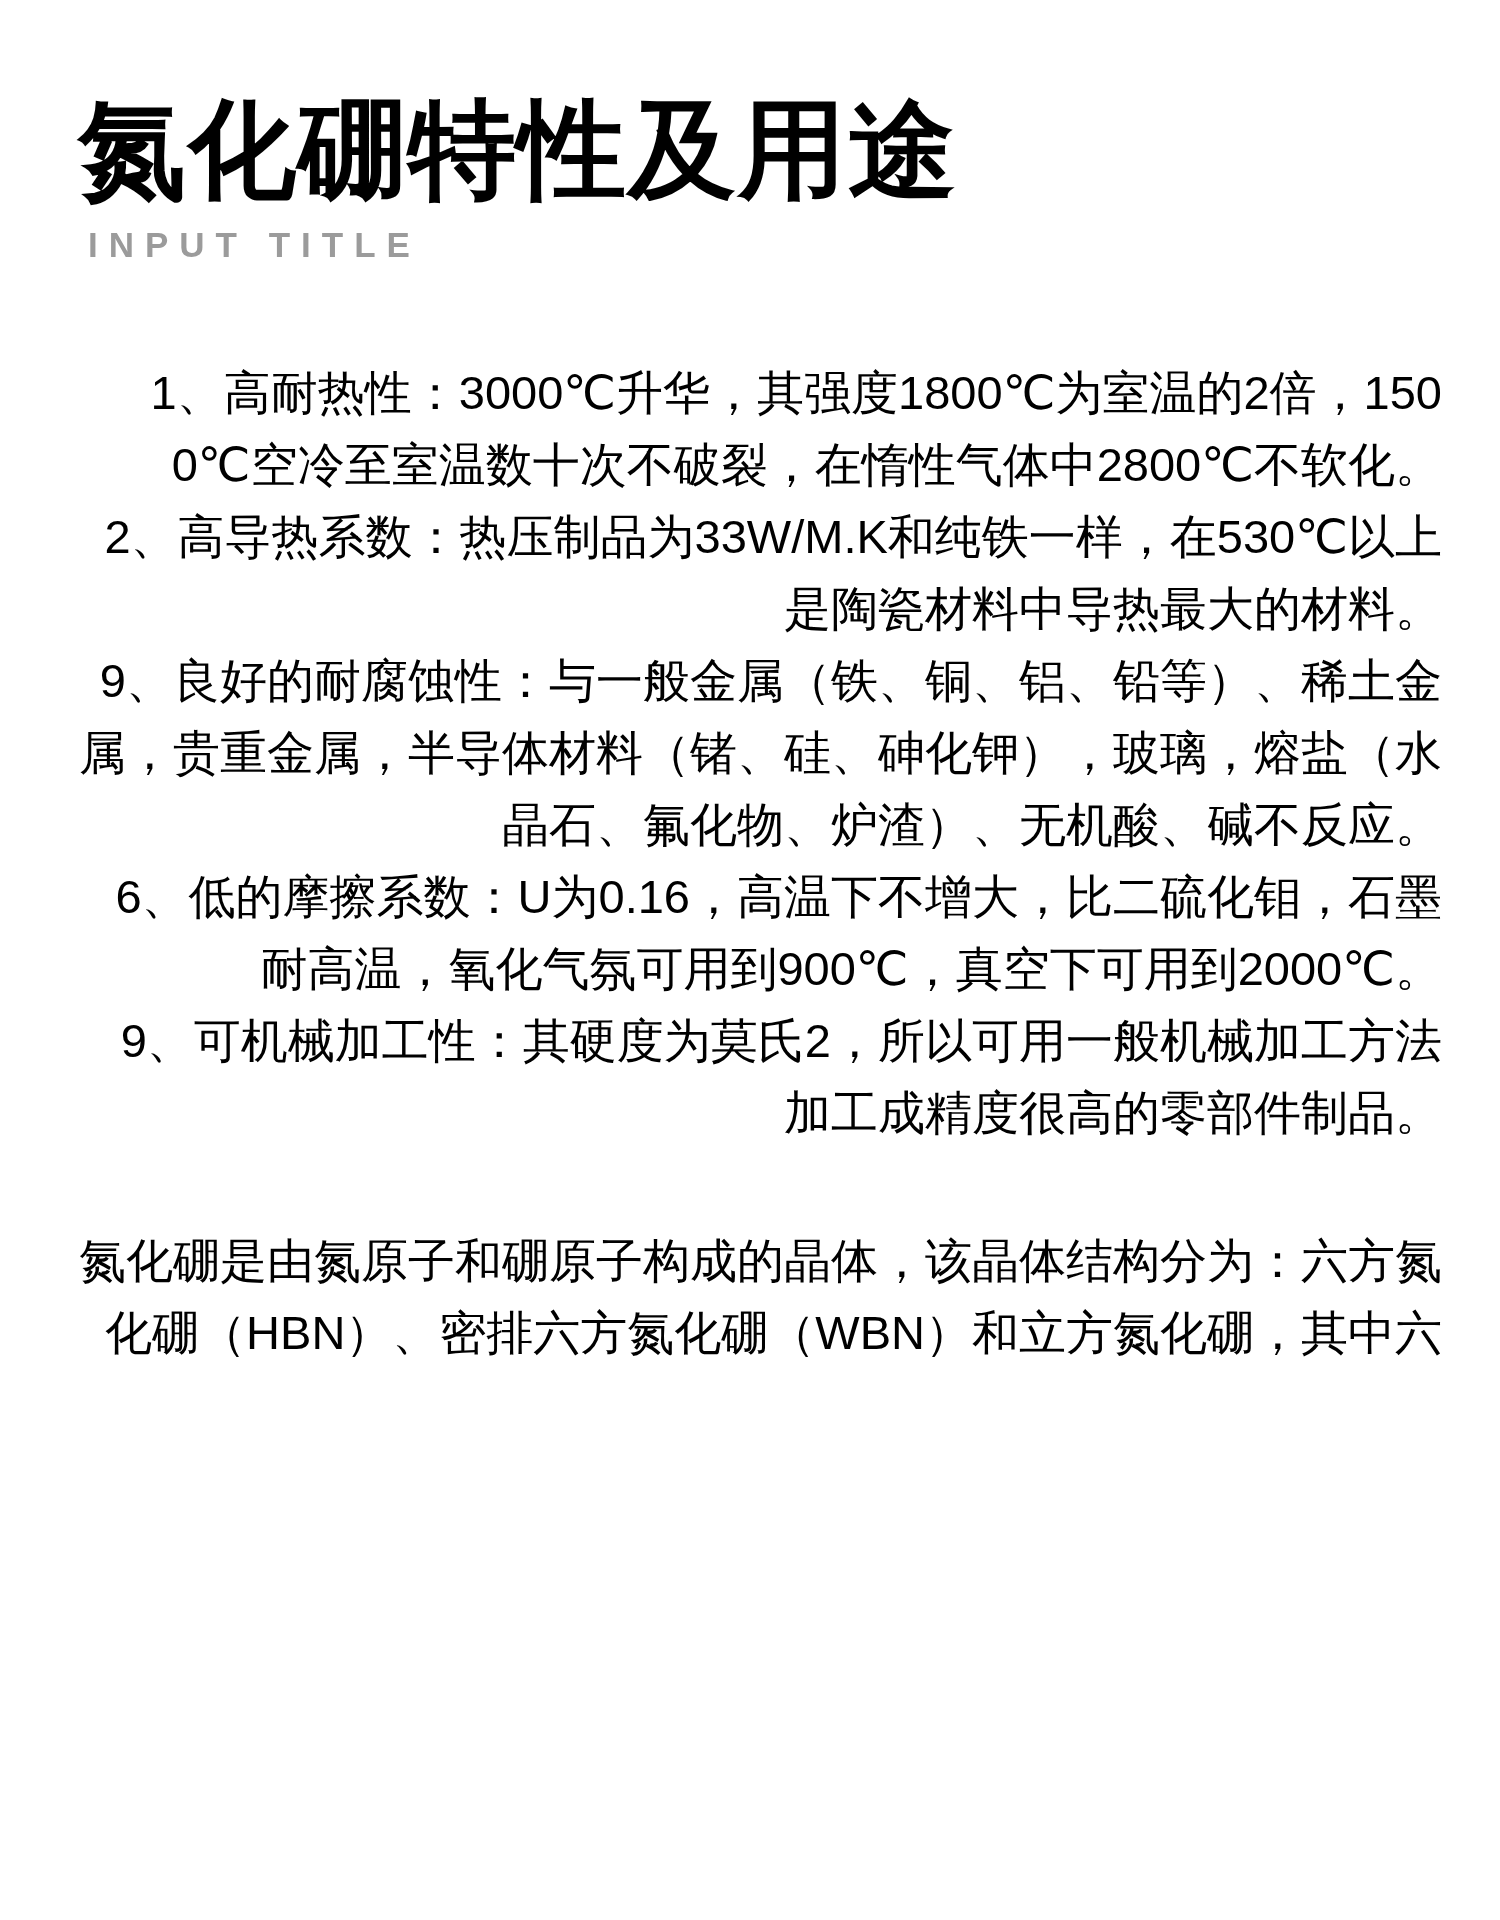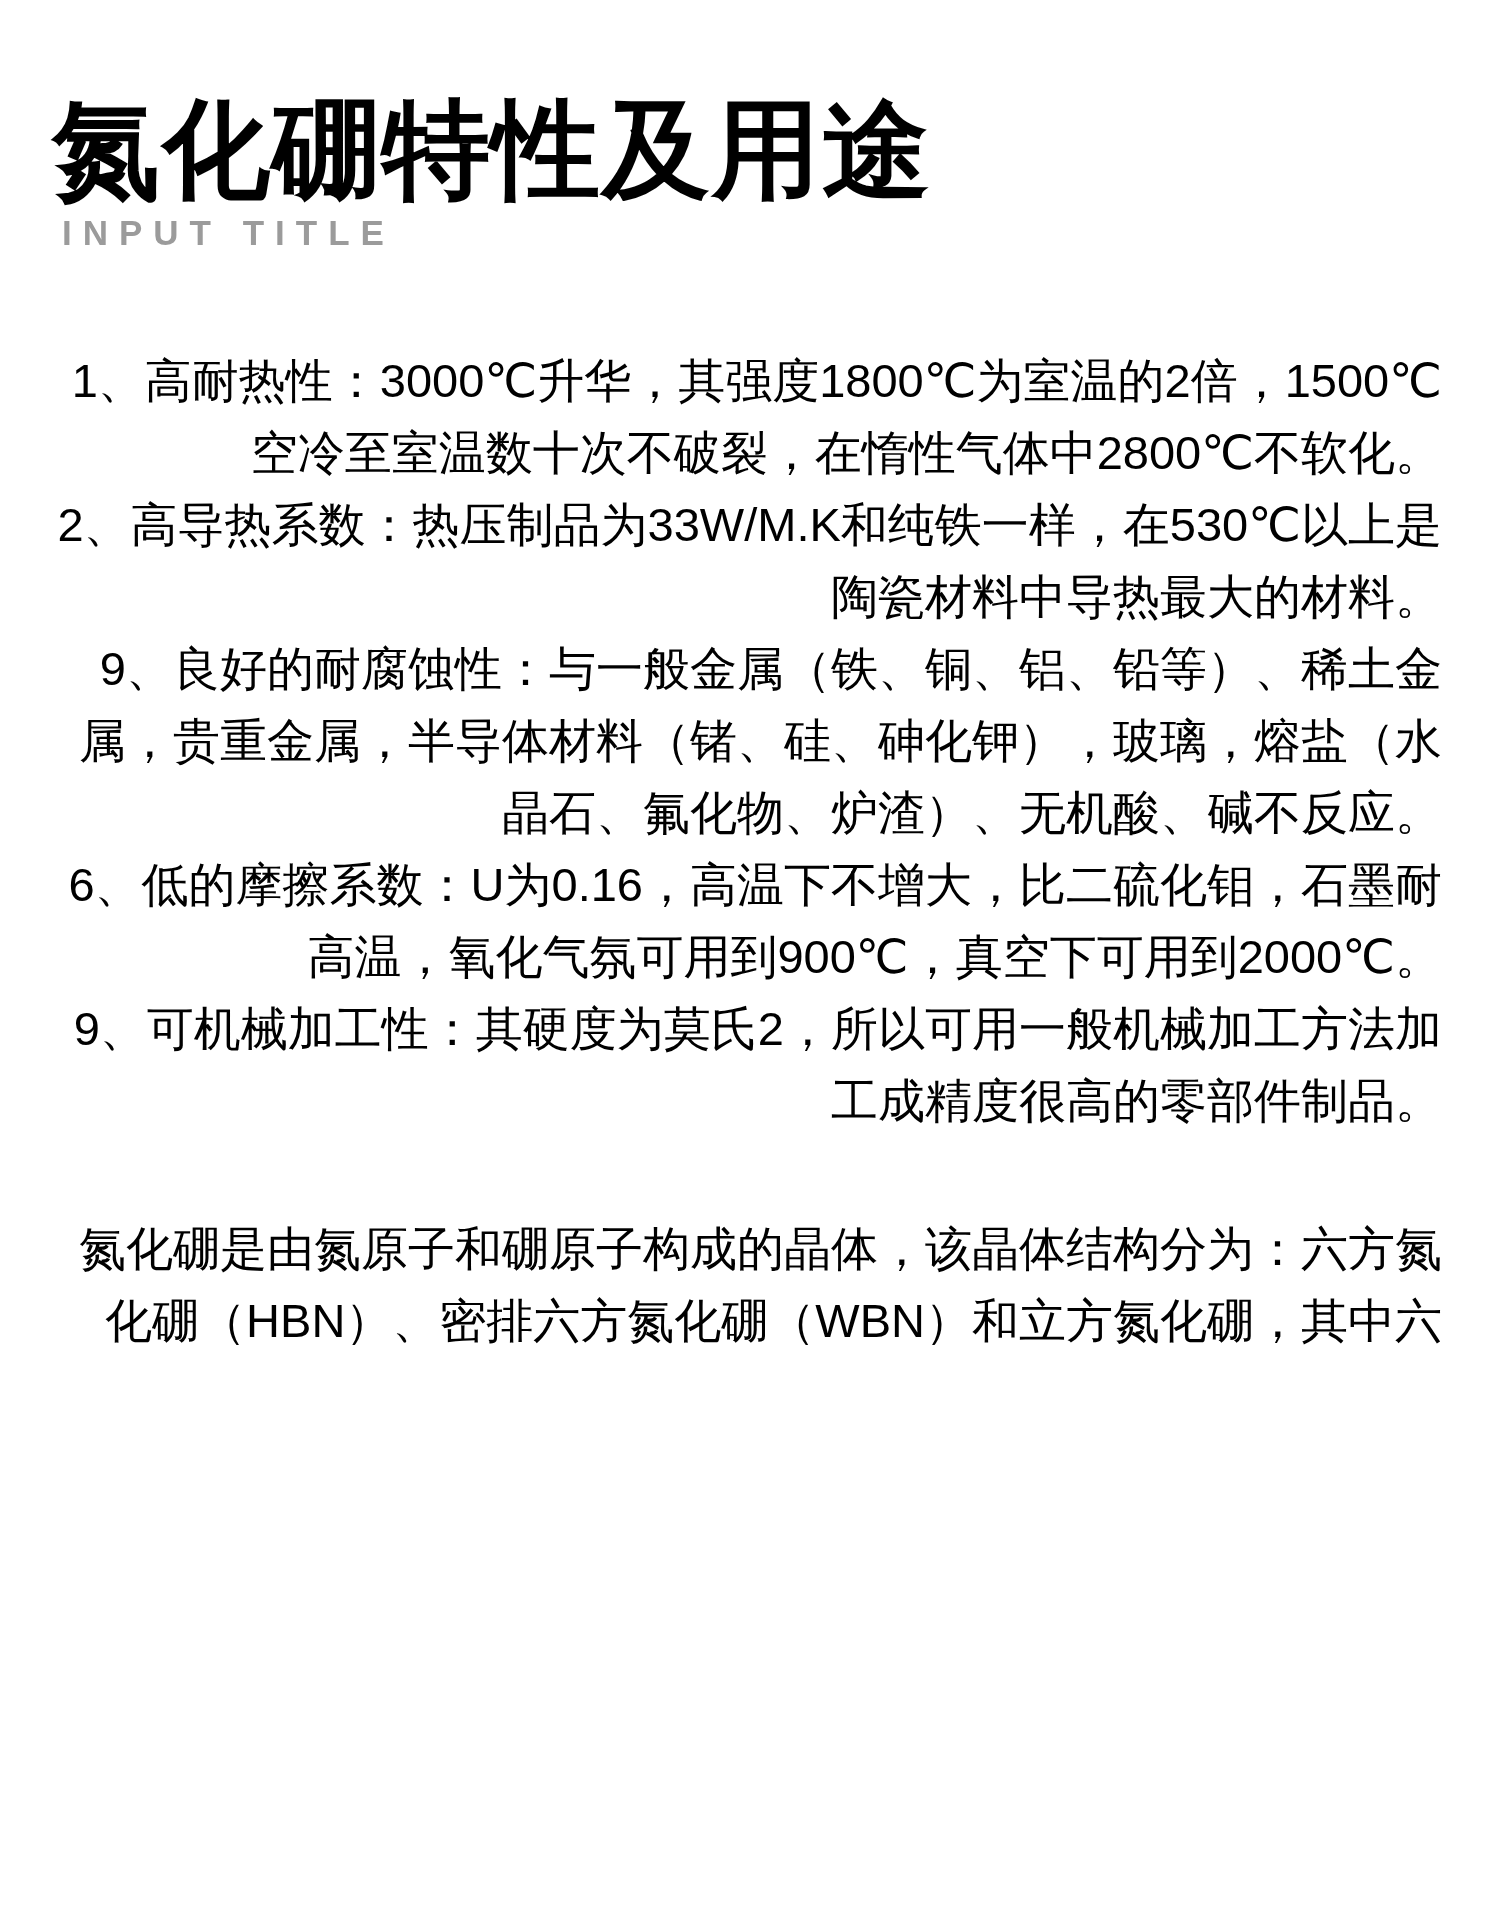--- a/index.html
+++ b/index.html
@@ -9,31 +9,32 @@
     height: 1920px;
     overflow: hidden;
     font-family: "Liberation Sans", "DejaVu Sans", sans-serif;
     color: #000000;
   }
   .page {
     width: 1500px;
     height: 1920px;
     overflow: hidden;
     background: #ffffff;
-    padding: 86px 58px 0 52px;
+    padding: 86px 58px 0 78px;
   }
   .page-title {
     font-size: 108px;
     line-height: 1.18;
     font-weight: 700;
     color: #000000;
     letter-spacing: 2px;
     white-space: nowrap;
   }
   .page-subtitle {
+    margin-top: 12px;
     margin-left: 10px;
     font-size: 35px;
     font-weight: 700;
     color: #9b9b9b;
     letter-spacing: 11px;
   }
   .properties {
     margin-top: 92px;
   }
   .properties p,

